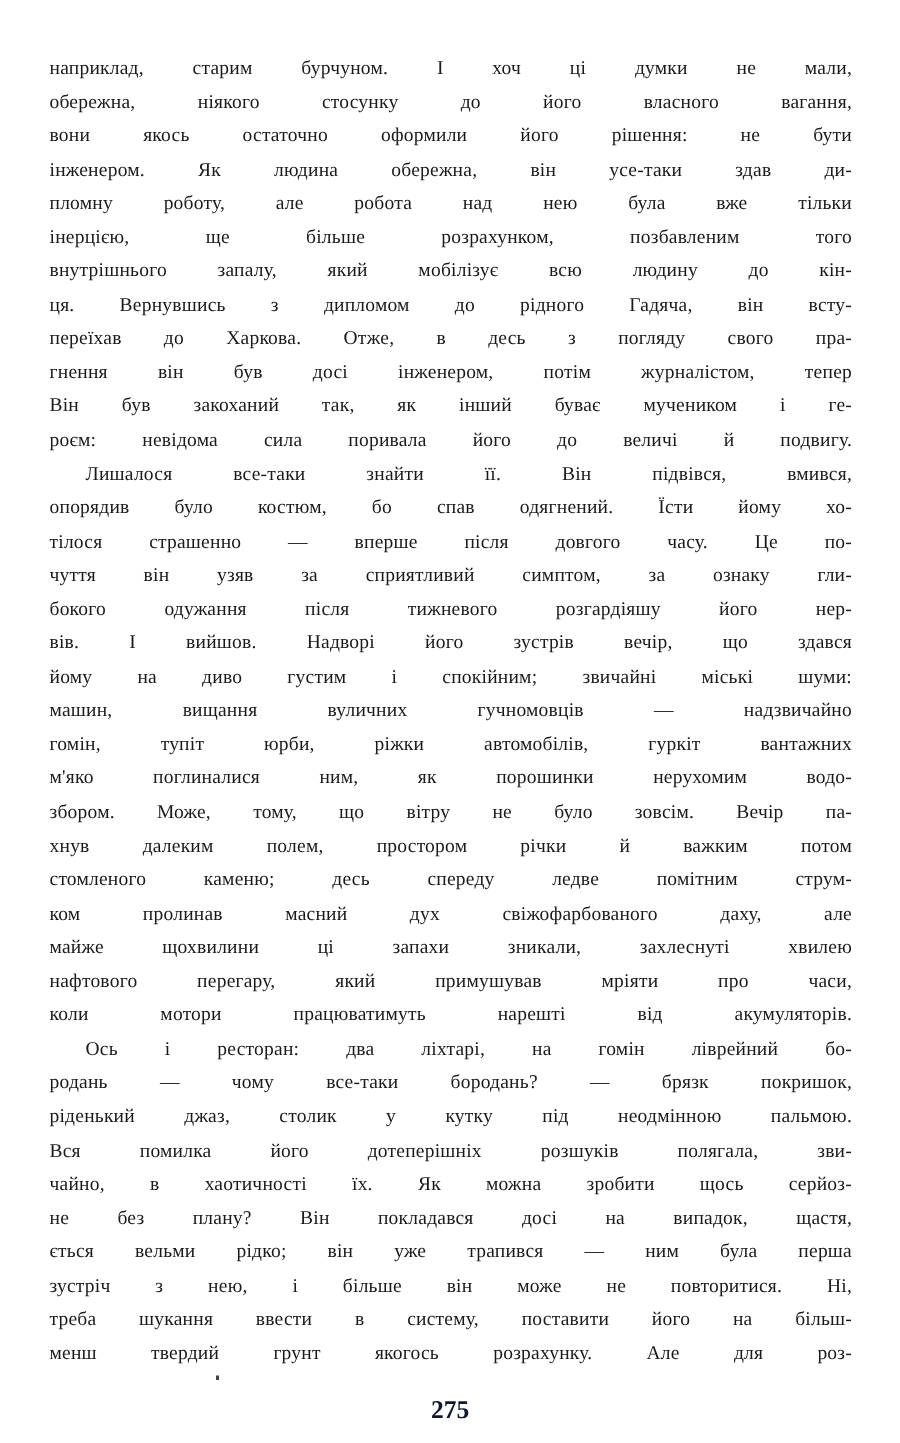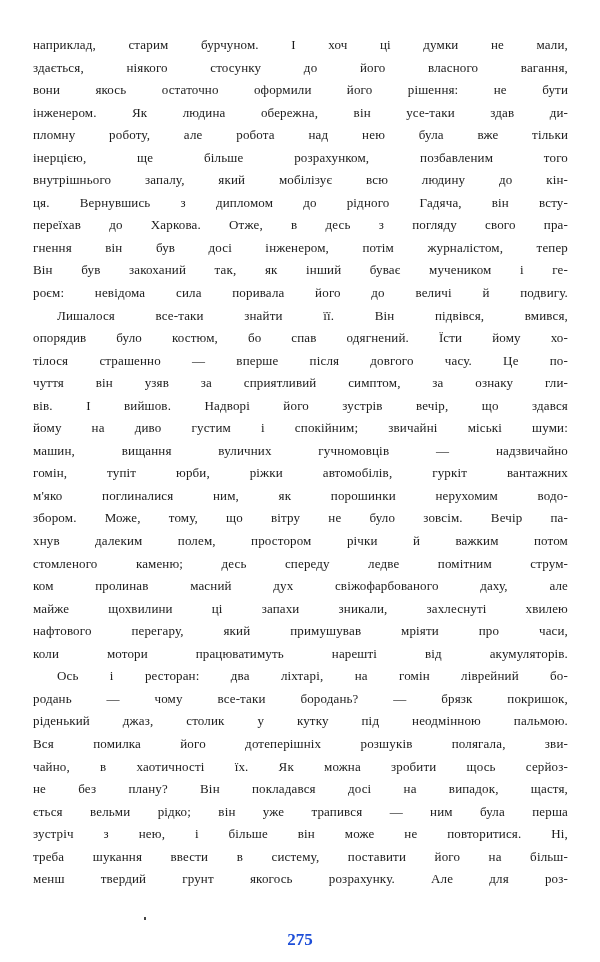--- a/index.html
+++ b/index.html
@@ -38,54 +38,55 @@
     }
     .page-number {
       position: absolute;
       left: 0;
       width: 600px;
       top: 930px;
       text-align: center;
       font-family: "Liberation Serif", "DejaVu Serif", serif;
       font-weight: bold;
       font-size: 17px;
-      color: #1d4ed8;
+      color: #0f172a;
     }
     .stray-mark {
       position: absolute;
       left: 144px;
       top: 917px;
       width: 2px;
       height: 3px;
       background: #444;
     }
   </style>
 </head>
 <body>
 
 <div class="page">
   <div>
     <div class="line">наприклад, старим бурчуном. І хоч ці думки не мали,</div>
-    <div class="line">здається, ніякого стосунку до його власного вагання,</div>
+    <div class="line">обережна, ніякого стосунку до його власного вагання,</div>
     <div class="line">вони якось остаточно оформили його рішення: не бути</div>
     <div class="line">інженером. Як людина обережна, він усе-таки здав ди-</div>
     <div class="line">пломну роботу, але робота над нею була вже тільки</div>
     <div class="line">інерцією, ще більше розрахунком, позбавленим того</div>
     <div class="line">внутрішнього запалу, який мобілізує всю людину до кін-</div>
     <div class="line">ця. Вернувшись з дипломом до рідного Гадяча, він всту-</div>
     <div class="line">переїхав до Харкова. Отже, в десь з погляду свого пра-</div>
     <div class="line">гнення він був досі інженером, потім журналістом, тепер</div>
     <div class="line">Він був закоханий так, як інший буває мучеником і ге-</div>
     <div class="line">роєм: невідома сила поривала його до величі й подвигу.</div>
   </div>
   <div>
     <div class="line indent">Лишалося все-таки знайти її. Він підвівся, вмився,</div>
     <div class="line">опорядив було костюм, бо спав одягнений. Їсти йому хо-</div>
     <div class="line">тілося страшенно — вперше після довгого часу. Це по-</div>
     <div class="line">чуття він узяв за сприятливий симптом, за ознаку гли-</div>
+    <div class="line">бокого одужання після тижневого розгардіяшу його нер-</div>
     <div class="line">вів. І вийшов. Надворі його зустрів вечір, що здався</div>
     <div class="line">йому на диво густим і спокійним; звичайні міські шуми:</div>
     <div class="line">машин, вищання вуличних гучномовців — надзвичайно</div>
     <div class="line">гомін, тупіт юрби, ріжки автомобілів, гуркіт вантажних</div>
     <div class="line">м'яко поглиналися ним, як порошинки нерухомим водо-</div>
     <div class="line">збором. Може, тому, що вітру не було зовсім. Вечір па-</div>
     <div class="line">хнув далеким полем, простором річки й важким потом</div>
     <div class="line">стомленого каменю; десь спереду ледве помітним струм-</div>
     <div class="line">ком пролинав масний дух свіжофарбованого даху, але</div>
     <div class="line">майже щохвилини ці запахи зникали, захлеснуті хвилею</div>

